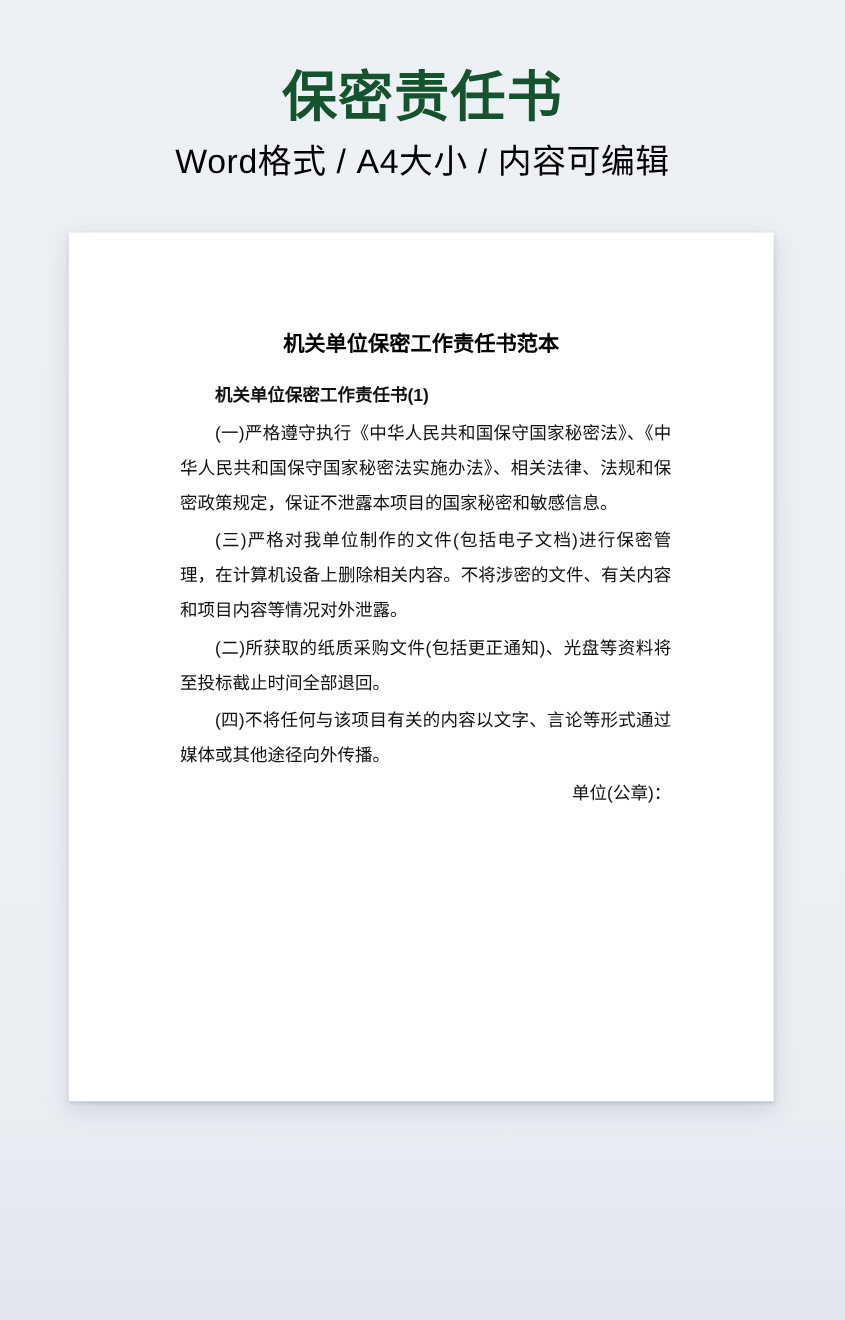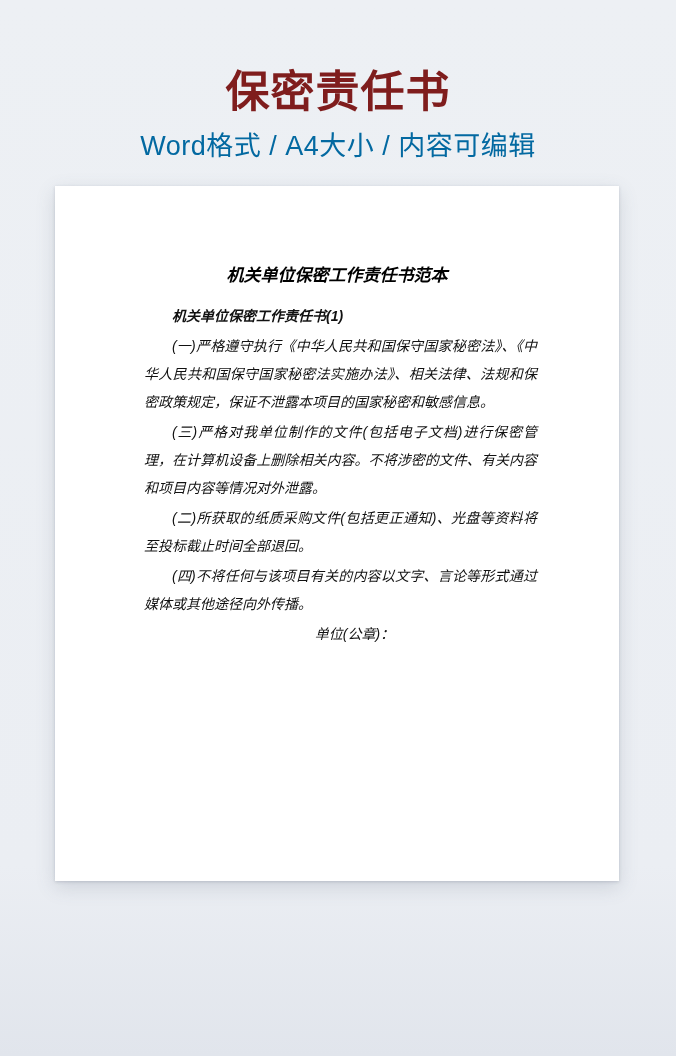--- a/index.html
+++ b/index.html
@@ -12,46 +12,45 @@
     background: linear-gradient(180deg, #edf0f4 0%, #ebeef3 82%, #e1e5ec 100%);
     font-family: "Liberation Sans", "DejaVu Sans", sans-serif;
   }
 
   
   .preview-header {
     padding-top: 54px;
     text-align: center;
   }
   .preview-title {
-    margin: 13px;
+    margin: 0;
     font-size: 44px;
     line-height: 1.15;
     font-weight: bold;
     letter-spacing: 1px;
-    color: #7f1d1d;
+    color: #14532d;
   }
   .preview-subtitle {
     margin: 9px 0 0 0;
     font-size: 27px;
     line-height: 1.15;
     font-weight: normal;
-    color: #0369a1;
+    color: #000000;
     letter-spacing: 0.5px;
   }
 
   
   .sheet {
     position: absolute;
     left: 55px;
     top: 186px;
     width: 564px;
     height: 695px;
     background: #ffffff;
     box-shadow: 0 1px 3px rgba(80, 90, 110, 0.22), 0 6px 18px rgba(80, 90, 110, 0.18);
-    font-style: italic;
   }
   .doc-title {
     margin: 76px 0 0 0;
     text-align: center;
     font-size: 17px;
     line-height: 28px;
     font-weight: bold;
     color: #000000;
   }
   .doc-body {
@@ -63,21 +62,21 @@
     text-align: justify;
   }
   .doc-body p {
     margin: 0 0 2px 0;
     text-indent: 28px;
   }
   .doc-section-heading {
     font-weight: bold;
   }
   .signature-line {
-    text-align: center;
+    text-align: right;
   }
 </style>
 </head>
 <body>
 
 <header class="preview-header">
   <h1 class="preview-title">保密责任书</h1>
   <p class="preview-subtitle">Word格式 / A4大小 / 内容可编辑</p>
 </header>
 

